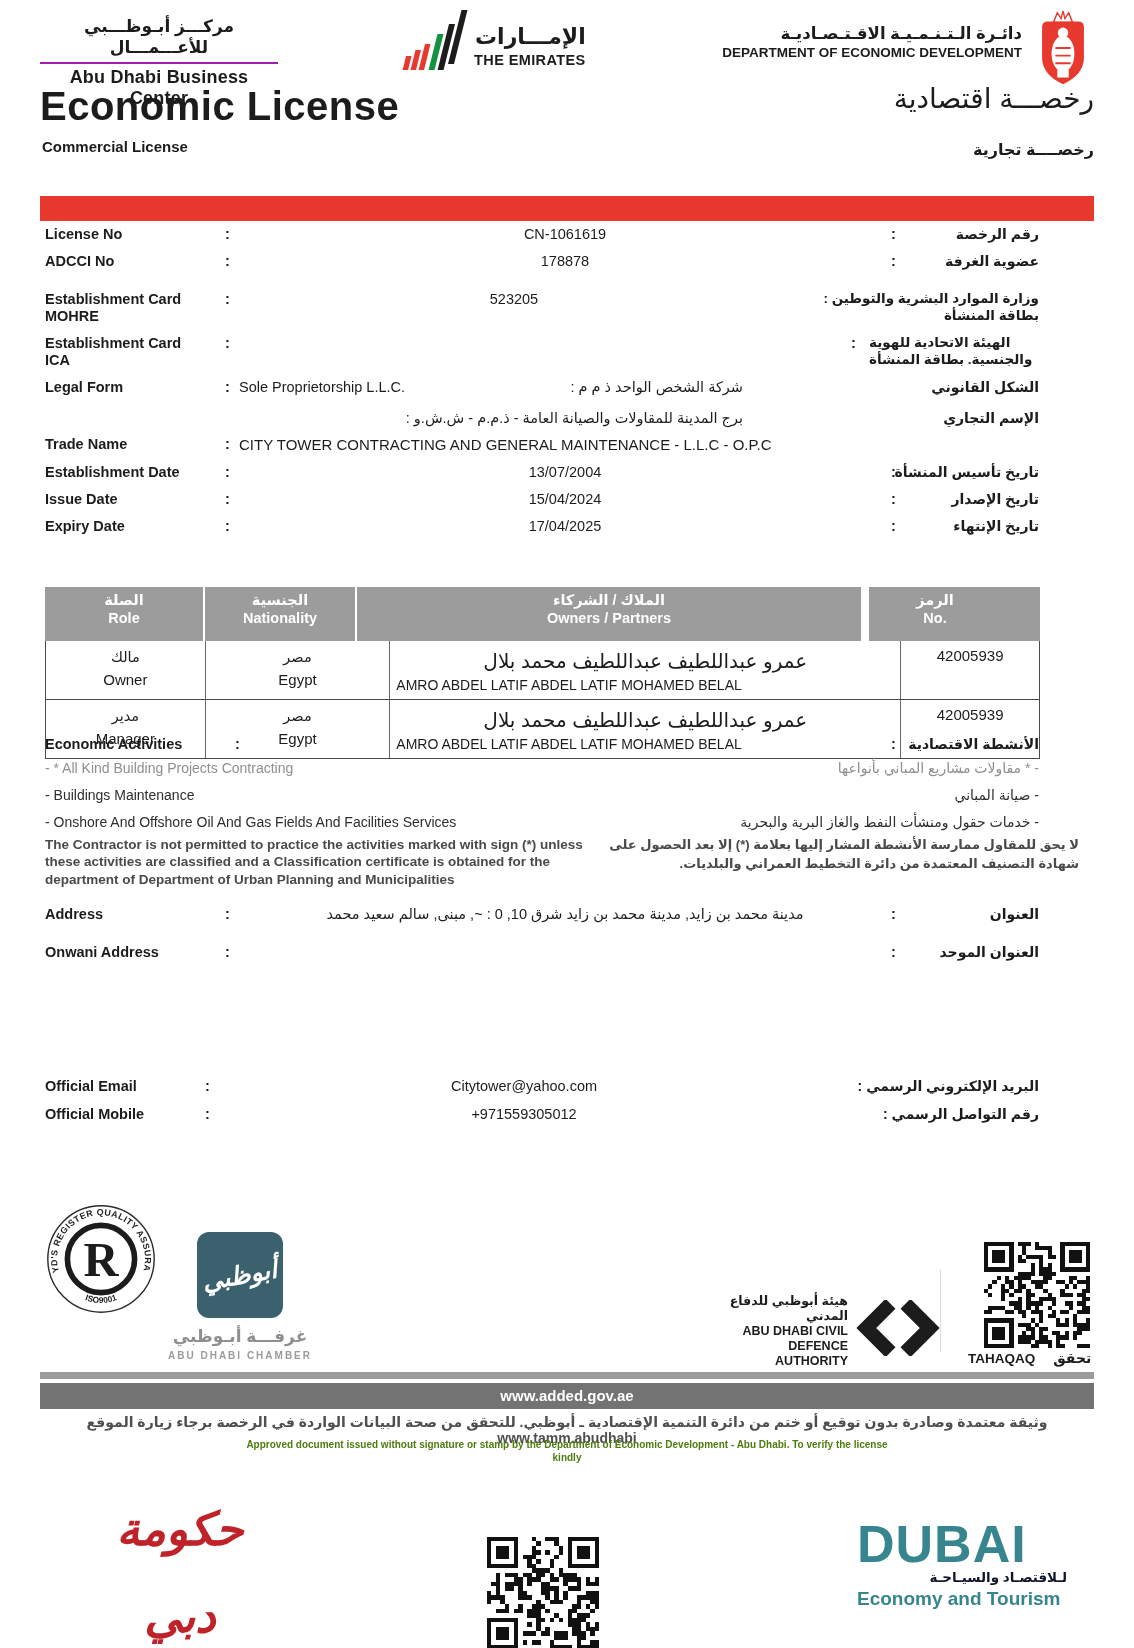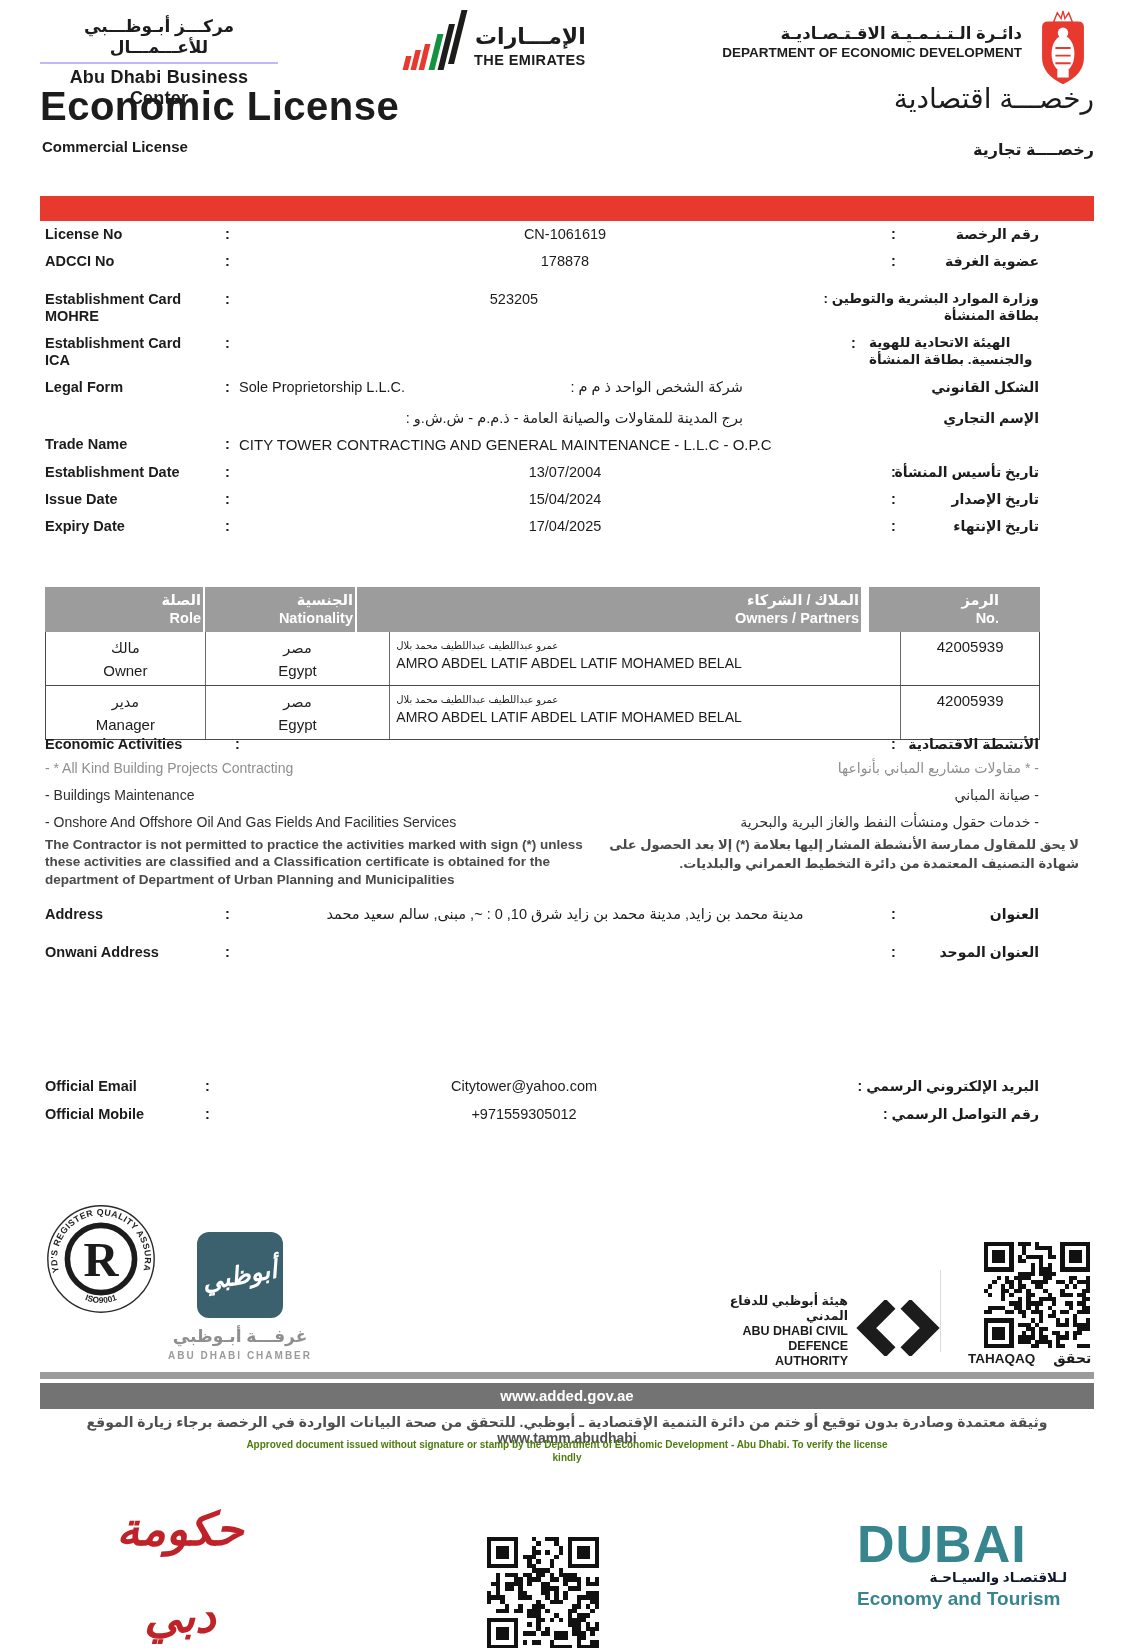--- a/index.html
+++ b/index.html
@@ -1,21 +1,21 @@
 <!DOCTYPE html>
 <html><head>
 <meta charset="utf-8">
 <style>
   html,body{margin:0;padding:0;background:#ffffff;}
   #doc{position:relative;width:1134px;height:1648px;background:#fff;overflow:hidden;
        font-family:"Liberation Sans","DejaVu Sans",sans-serif;color:#1c1c1c;}
   .abs{position:absolute;}
   
   .abc{left:40px;top:16px;width:238px;text-align:center;}
-  .abc-ar{font-size:17px;font-weight:bold;padding-bottom:4px;border-bottom:2px solid #c4b5fd;}
+  .abc-ar{font-size:17px;font-weight:bold;padding-bottom:4px;border-bottom:2px solid #a21caf;}
   .abc-en{font-size:18px;font-weight:bold;margin-top:3px;letter-spacing:.2px;}
   .uae{left:388px;top:8px;display:flex;gap:6px;align-items:flex-start;}
   .uae-txt{padding-top:16px;}
   .uae-ar{font-size:22px;font-weight:bold;}
   .uae-en{font-size:14.5px;font-weight:bold;margin-top:2px;letter-spacing:.4px;}
   .ded{right:40px;top:10px;display:flex;gap:10px;align-items:flex-start;}
   .ded-txt{text-align:right;padding-top:14px;}
   .ded-ar{font-size:16.5px;font-weight:bold;}
   .ded-en{font-size:13.5px;font-weight:bold;margin-top:2px;}
   
@@ -36,30 +36,30 @@
   .farw{width:250px;text-align:right;font-weight:bold;font-size:13.5px;line-height:1.25;}
   .farm{width:170px;text-align:left;font-weight:bold;font-size:13.5px;line-height:1.25;}
   .farc{width:210px;text-align:right;font-weight:bold;font-size:14px;white-space:nowrap;}
   .av{position:absolute;right:296px;top:0;white-space:nowrap;}
   .l{display:block;}
   .mb10{margin-bottom:10px}.mb20{margin-bottom:20px}.mb8{margin-bottom:8px}.mb14{margin-bottom:14px}
   .h36{min-height:36px}
   
   .otable{left:45px;top:587px;width:995px;font-size:14.5px;}
   .ohead{display:flex;background:#9c9c9c;color:#fff;font-weight:bold;text-align:center;}
-  .oh{padding:4px 2px 5px;line-height:1.25;box-sizing:border-box;border-right:2px solid #fff;text-align:right;}
+  .oh{padding:4px 2px 14px;line-height:1.25;box-sizing:border-box;border-right:2px solid #fff;}
   .oh:last-child{border-right:none;}
   .ogap{width:6px;background:#fff;}
   .c-role{width:160px}.c-nat{width:152px}.c-own{width:506px}.c-no{width:132px}
   .orow{display:flex;border:1px solid #4a4a4a;border-top:none;}
   .oc{box-sizing:border-box;border-right:1px solid #6a6a6a;padding:8px 6px 6px;min-height:48px;}
   .oc:last-child{border-right:none;}
   .b-role{width:160px;text-align:center}.b-nat{width:185px;text-align:center}
   .b-own{width:512px}.b-no{width:138px;text-align:center;font-size:15px;padding-top:6px;}
-  .own-ar{text-align:left;font-size:10px;}
+  .own-ar{text-align:center;font-size:20px;}
   .own-en{text-align:left;font-size:14px;margin-top:4px;}
   .cell2{margin-top:6px;font-size:15px;}
   
   .act{position:absolute;left:45px;width:994px;display:flex;justify-content:space-between;font-size:14px;}
   .act-en0,.act-ar0{color:#8f8f8f;}
   .act-en,.act-ar{color:#2e2e2e;}
   .note-en{left:45px;top:836px;width:552px;font-weight:bold;font-size:13.5px;color:#4a4a4a;line-height:1.28;}
   .note-ar{right:55px;top:836px;width:470px;text-align:right;font-weight:bold;font-size:13px;color:#4a4a4a;line-height:1.45;}
   
   .chamber-box{left:197px;top:1232px;width:86px;height:86px;background:#3b616e;border-radius:12px;

